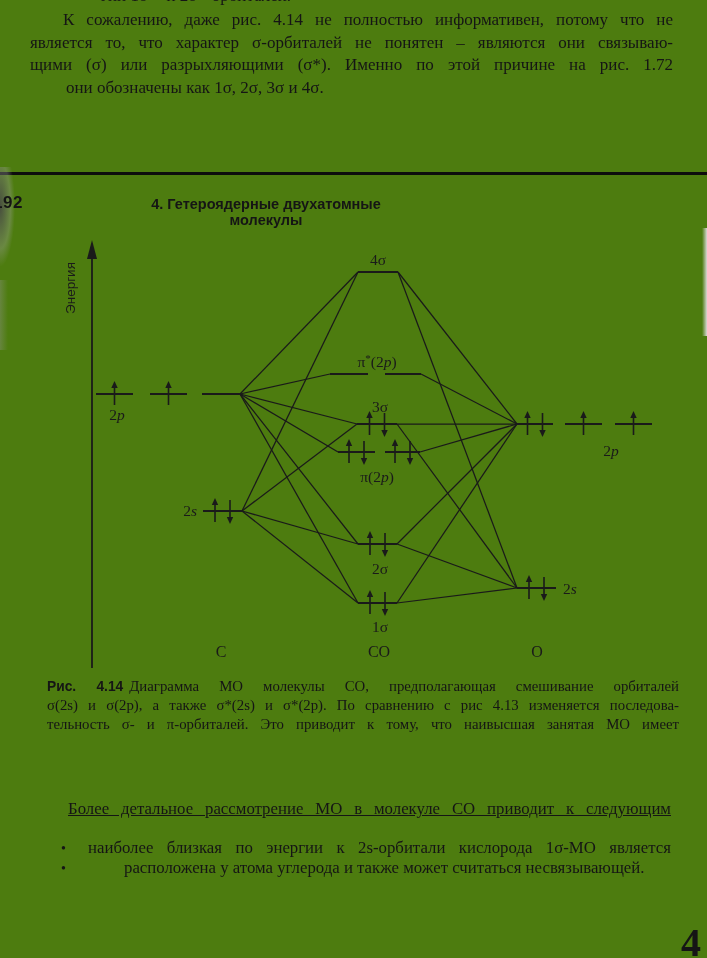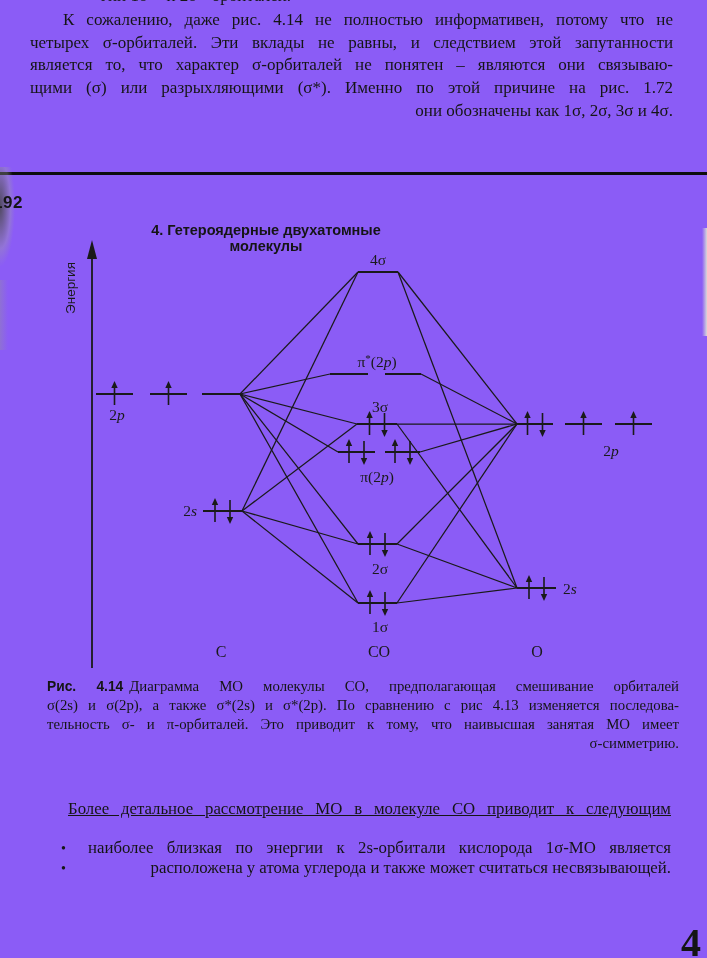--- a/index.html
+++ b/index.html
@@ -1,37 +1,37 @@
 <!DOCTYPE html>
 <html><head>
 <meta charset="utf-8">
 <style>
   html,body{margin:0;padding:0;background:#e9e9e9;}
-  .page{position:relative;width:707px;height:958px;background:#8b5cf6;overflow:hidden;
+  .page{position:relative;width:707px;height:958px;background:#4d7c0f;overflow:hidden;
         font-family:"Liberation Serif","DejaVu Serif",serif;color:#151515;}
   .j{text-align:justify;text-align-last:justify;}
-  .nl{text-align:right;margin-left:36px;}
+  .nl{text-align:left;margin-left:36px;}
   
   .top-frag{position:absolute;left:101px;top:-14px;font-size:17px;white-space:nowrap;}
   
   .intro{position:absolute;left:30px;top:9px;width:643px;font-size:17px;line-height:22.7px;}
   .intro .ind{padding-left:33px;}
   
   .rule{position:absolute;left:0;top:172px;width:707px;height:2.5px;background:#0d0d0d;}
   .left-blob{position:absolute;left:0;top:167px;width:16px;height:130px;
              background:radial-gradient(ellipse 120% 60% at 0% 30%,rgba(70,70,70,.85),rgba(160,160,160,.35) 55%,rgba(255,255,255,0) 78%);}
   .left-blob2{position:absolute;left:0;top:280px;width:8px;height:70px;
              background:linear-gradient(to right,rgba(150,150,150,.35),rgba(255,255,255,0));}
   .right-sliver{position:absolute;right:0;top:228px;width:5px;height:108px;
              background:linear-gradient(to left,#d9d9d6,rgba(255,255,255,0));}
   
   .pagenum{position:absolute;left:-7px;top:193px;font-family:"Liberation Sans","DejaVu Sans",sans-serif;
            font-weight:bold;font-size:17px;letter-spacing:.5px;}
   .runhead{position:absolute;left:120px;top:196px;width:292px;text-align:center;
-           font-family:"Liberation Sans","DejaVu Sans",sans-serif;font-weight:bold;font-size:14.5px;margin-top:26px;}
+           font-family:"Liberation Sans","DejaVu Sans",sans-serif;font-weight:bold;font-size:14.5px;}
   
   .mo-svg{position:absolute;left:0;top:0;}
   
   .caption{position:absolute;left:47px;top:677px;width:632px;font-size:14.8px;line-height:19px;}
   .cap-label{font-family:"Liberation Sans","DejaVu Sans",sans-serif;font-weight:bold;font-size:13.8px;margin-right:6px;}
   
   .bodyblock{position:absolute;left:46px;top:799px;width:625px;font-size:16.8px;line-height:20.2px;}
   .bodyblock .ind{padding-left:22px;text-decoration:underline;}
   .bullets{margin-top:19px;}
   .bullet{position:relative;padding-left:42px;}
@@ -42,21 +42,20 @@
 </style>
 </head>
 <body>
 
 <div class="page">
 
   <div class="top-frag">гии 1σ*- и 2σ*-орбиталей.</div>
 
   <div class="intro">
     <div class="j ind">К сожалению, даже рис. 4.14 не полностью информативен, потому что не</div>
-    <div class="j">четырех σ-орбиталей. Эти вклады не равны, и следствием этой запутанности</div>
     <div class="j">является то, что характер σ-орбиталей не понятен – являются они связываю-</div>
     <div class="j">щими (σ) или разрыхляющими (σ*). Именно по этой причине на рис. 1.72</div>
     <div class="nl">они обозначены как 1σ, 2σ, 3σ и 4σ.</div>
   </div>
 
   <div class="rule"></div>
   <div class="left-blob"></div>
   <div class="left-blob2"></div>
   <div class="right-sliver"></div>
 
@@ -165,21 +164,20 @@
       <text x="379" y="657" text-anchor="middle" font-size="16" fill="#1a1a1a" font-family="&quot;Liberation Serif&quot;,&quot;DejaVu Serif&quot;,serif">CO</text>
       <text x="537" y="657" text-anchor="middle" font-size="16" fill="#1a1a1a" font-family="&quot;Liberation Serif&quot;,&quot;DejaVu Serif&quot;,serif">O</text>
     </svg>
 
   <div class="caption">
     <div class="j">
       <span class="cap-label">Рис. 4.14</span><span>Диаграмма МО молекулы СО, предполагающая смешивание орбиталей</span>
     </div>
     <div class="j">σ(2s) и σ(2p), а также σ*(2s) и σ*(2p). По сравнению с рис 4.13 изменяется последова-</div>
     <div class="j">тельность σ- и π-орбиталей. Это приводит к тому, что наивысшая занятая МО имеет</div>
-    <div class="nl">σ-симметрию.</div>
   </div>
 
   <div class="bodyblock">
     <div class="j ind">Более детальное рассмотрение МО в молекуле СО приводит к следующим</div>
     <div class="bullets">
       <div class="bullet">
         <span class="mark">•</span>
         <div class="j">наиболее близкая по энергии к 2s-орбитали кислорода 1σ-МО является</div>
       </div>
       <div class="bullet">

